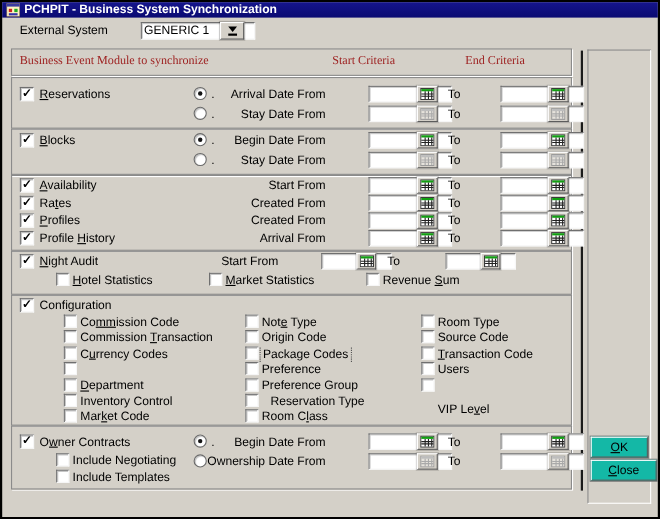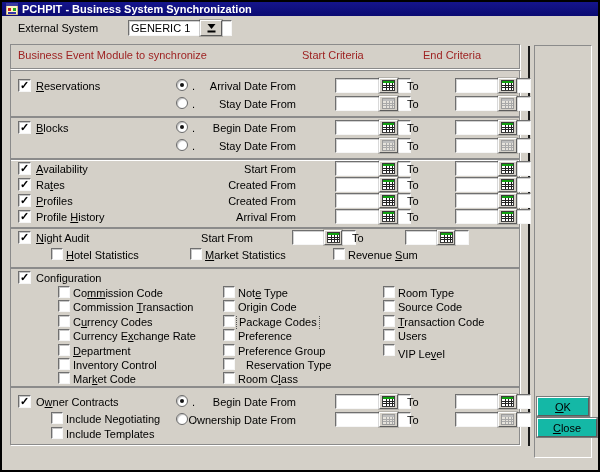--- a/index.html
+++ b/index.html
@@ -5,21 +5,21 @@
   html,body{margin:0;padding:0;background:#808080;}
   .window{position:relative;width:600px;height:472px;background:#000;overflow:hidden;
           font-family:"Liberation Sans",sans-serif;font-size:11px;color:#000;}
   .frame{position:absolute;left:2px;top:2px;width:596px;height:468px;background:#d4d0c8;}
   .titlebar{position:absolute;left:2px;top:2px;width:596px;height:14px;
             background:linear-gradient(#15158c,#0a0a72);display:flex;align-items:center;
             padding-left:4px;box-sizing:border-box;gap:4px;}
   .title{color:#fff;font-weight:bold;font-size:11px;line-height:14px;white-space:nowrap;}
   .lbl{position:absolute;white-space:nowrap;line-height:13px;}
   .rlabel{position:absolute;white-space:nowrap;line-height:13px;text-align:right;}
-  .red{color:#9e2222;}
+  .red{color:#9e2222;font-family:Liberation Serif, serif;}
   .mn{text-decoration:underline;}
   .gbox{position:absolute;border:1px solid #8b8b8b;box-shadow:1px 1px 0 #ffffff;background:transparent;}
   .tf{position:absolute;height:15px;background:#fff;border:1px solid;box-sizing:border-box;
       border-color:#6f6f6f #f6f6f6 #f6f6f6 #6f6f6f;box-shadow:inset 1px 1px 0 rgba(0,0,0,.18);
       font-family:"Liberation Sans",sans-serif;font-size:11px;padding:0 2px;outline:none;margin-left:34px;}
   .calbtn{position:absolute;width:19px;height:15px;background:#d4d0c8;border:1px solid;box-sizing:border-box;
       border-color:#fdfdfd #5c5c5c #5c5c5c #fdfdfd;box-shadow:0 0 0 1px rgba(0,0,0,.15);
       padding:0;display:flex;align-items:center;justify-content:center;cursor:pointer;}
   .lovbtn{position:absolute;width:22px;height:16px;background:#d4d0c8;border:1px solid;box-sizing:border-box;
       border-color:#fdfdfd #5c5c5c #5c5c5c #fdfdfd;box-shadow:0 0 0 1px rgba(0,0,0,.2);
@@ -274,21 +274,20 @@
     </span>
   <span class="lbl" style="left:36px;top:272px"><span>Configuration</span><span class="mn"></span><span></span></span>
 
   <span class="cb small" style="left:58px;top:286px"></span>
   <span class="lbl" style="left:73px;top:287px"><span>Co</span><span class="mn">mm</span><span>ission Code</span></span>
   <span class="cb small" style="left:58px;top:300px"></span>
   <span class="lbl" style="left:73px;top:301px"><span>Commission </span><span class="mn">T</span><span>ransaction</span></span>
   <span class="cb small" style="left:58px;top:315px"></span>
   <span class="lbl" style="left:73px;top:316px"><span>C</span><span class="mn">u</span><span>rrency Codes</span></span>
   <span class="cb small" style="left:58px;top:329px"></span>
-  <span class="lbl" style="left:73px;top:330px"><span>Currency E</span><span class="mn">x</span><span>change Rate</span></span>
   <span class="cb small" style="left:58px;top:344px"></span>
   <span class="lbl" style="left:73px;top:345px"><span></span><span class="mn">D</span><span>epartment</span></span>
   <span class="cb small" style="left:58px;top:358px"></span>
   <span class="lbl" style="left:73px;top:359px"><span>Inventory Control</span><span class="mn"></span><span></span></span>
   <span class="cb small" style="left:58px;top:372px"></span>
   <span class="lbl" style="left:73px;top:373px"><span>Mar</span><span class="mn">k</span><span>et Code</span></span>
 
   <span class="cb small" style="left:223px;top:286px"></span>
   <span class="lbl" style="left:238px;top:287px"><span>Not</span><span class="mn">e</span><span> Type</span></span>
   <span class="cb small" style="left:223px;top:300px"></span>
@@ -306,21 +305,21 @@
 
   <span class="cb small" style="left:383px;top:286px"></span>
   <span class="lbl" style="left:398px;top:287px"><span>Room Type</span><span class="mn"></span><span></span></span>
   <span class="cb small" style="left:383px;top:300px"></span>
   <span class="lbl" style="left:398px;top:301px"><span>Source Code</span><span class="mn"></span><span></span></span>
   <span class="cb small" style="left:383px;top:315px"></span>
   <span class="lbl" style="left:398px;top:316px"><span></span><span class="mn">T</span><span>ransaction Code</span></span>
   <span class="cb small" style="left:383px;top:329px"></span>
   <span class="lbl" style="left:398px;top:330px"><span>Users</span><span class="mn"></span><span></span></span>
   <span class="cb small" style="left:383px;top:344px"></span>
-  <span class="lbl" style="left:398px;top:348px"><span>VIP Le</span><span class="mn">v</span><span>el</span></span>
+  <span class="lbl" style="left:398px;top:366px"><span>VIP Le</span><span class="mn">v</span><span>el</span></span>
 
   <div class="gbox" style="left:10px;top:387px;width:508px;height:56px"></div>
   <span class="cb" style="left:18px;top:395px">
       <span class="tick">✓</span>
     </span>
   <span class="lbl" style="left:36px;top:396px"><span>O</span><span class="mn">w</span><span>ner Contracts</span></span>
   <span class="radio sel" style="left:176px;top:395px"></span>
   <span class="lbl" style="left:192px;top:396px">.</span>
   <span class="rlabel" style="left:60px;top:396px;width:236px">Begin Date From</span>
   <input class="tf" style="left: 301px; top: 394px; width: 76px;">

